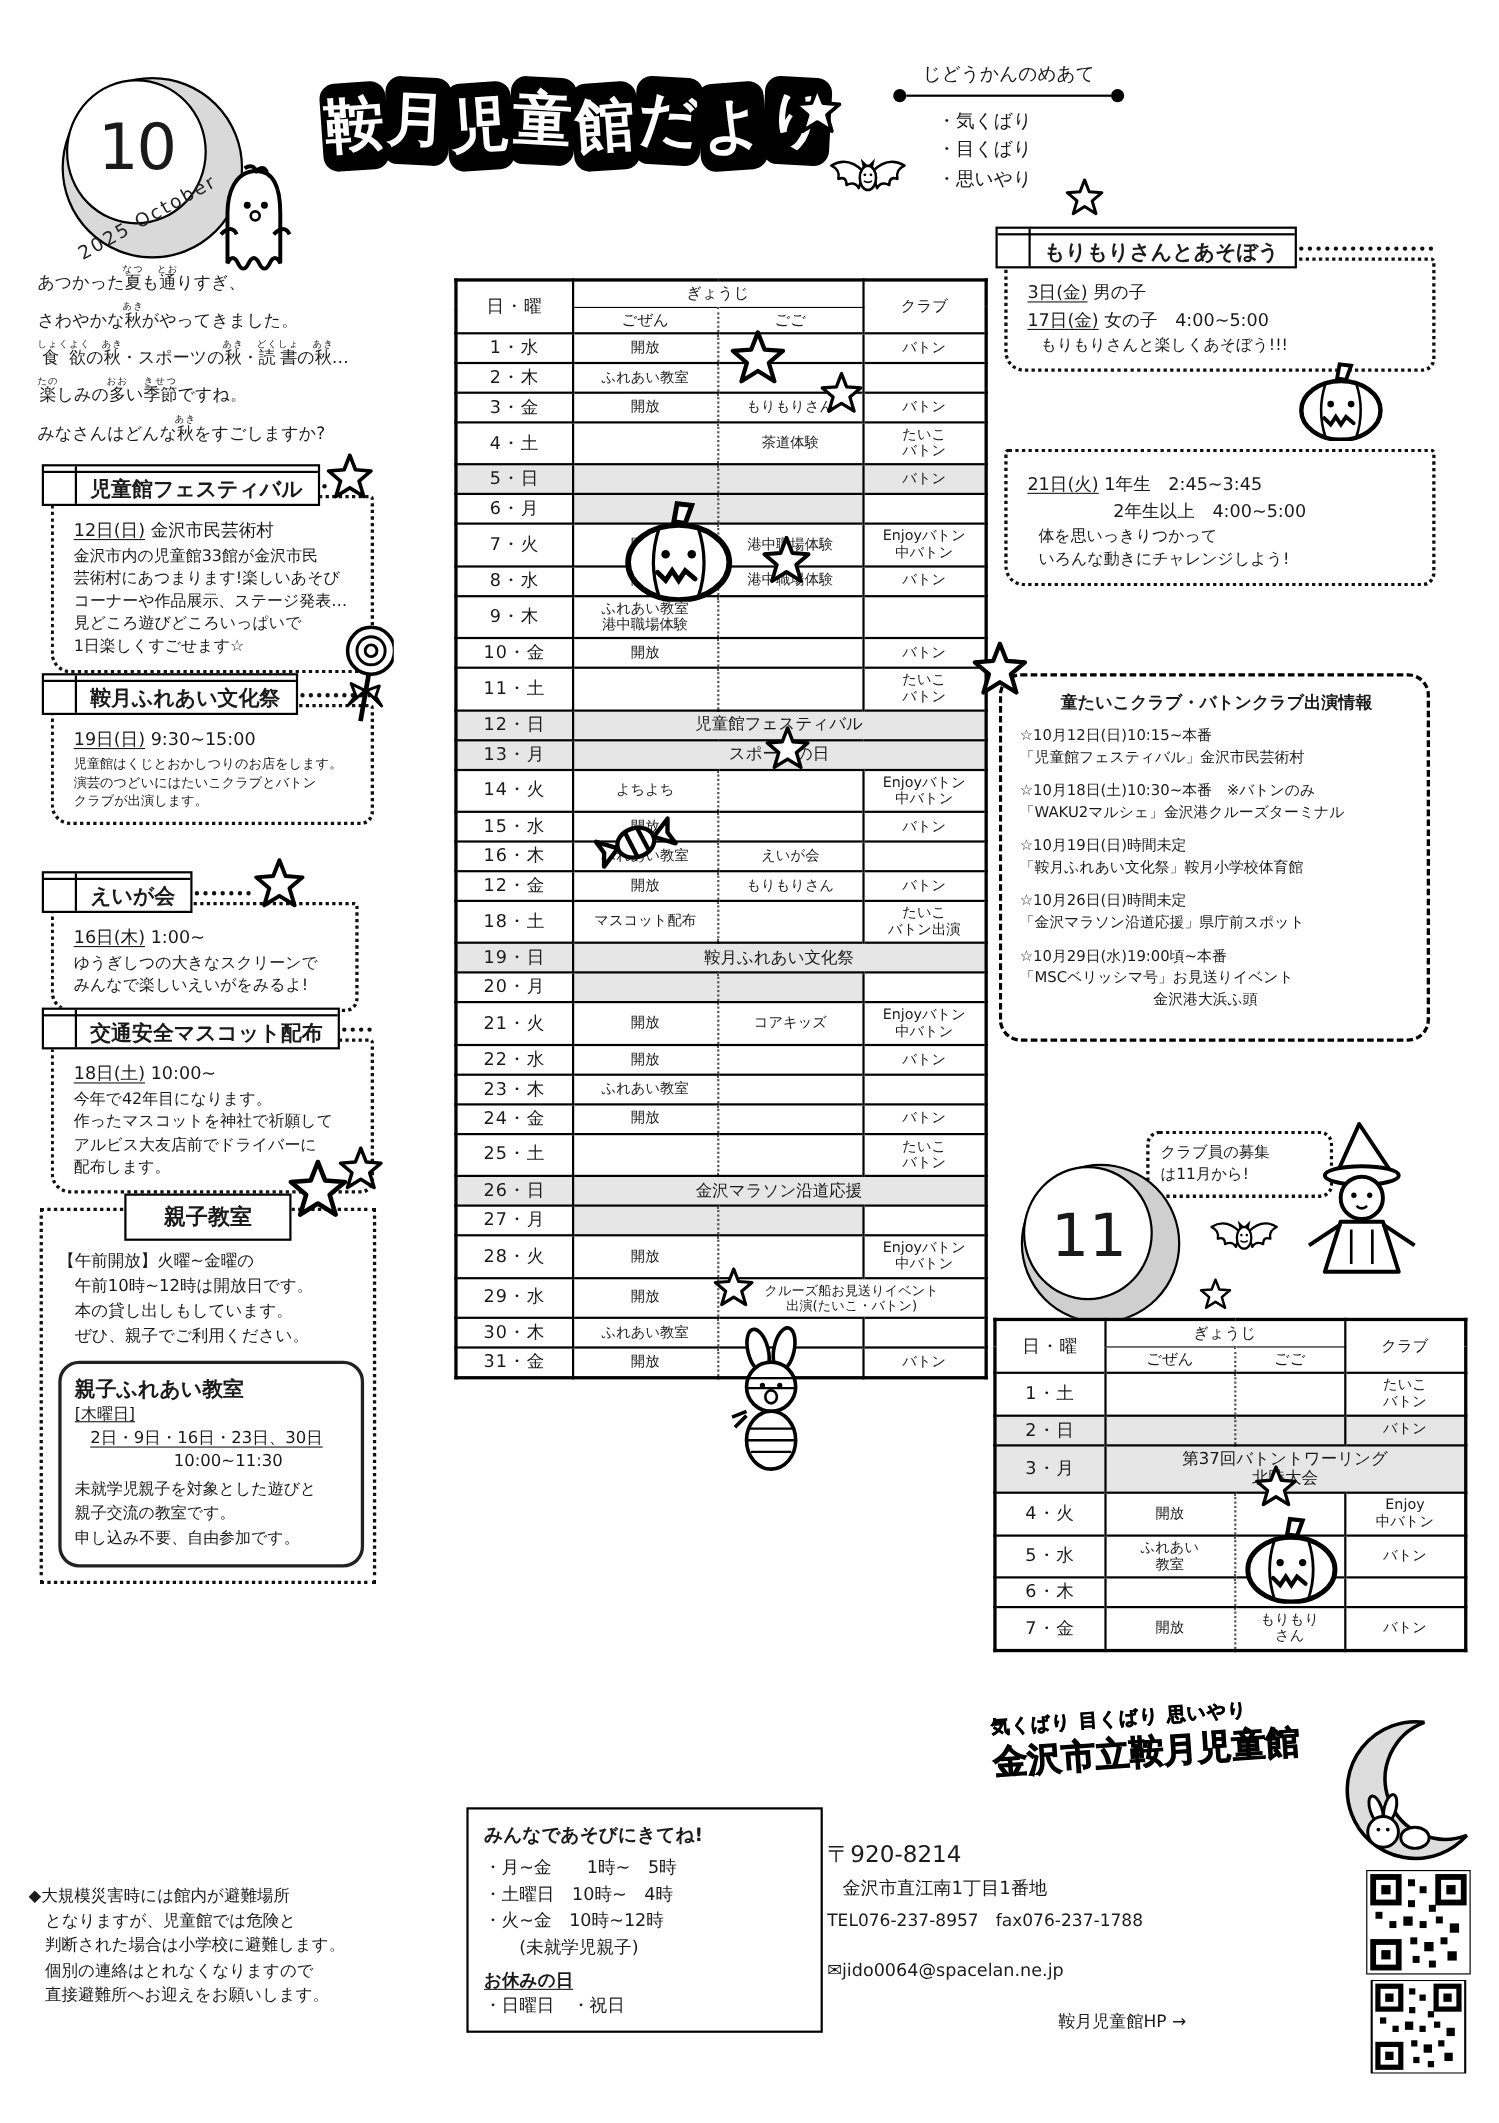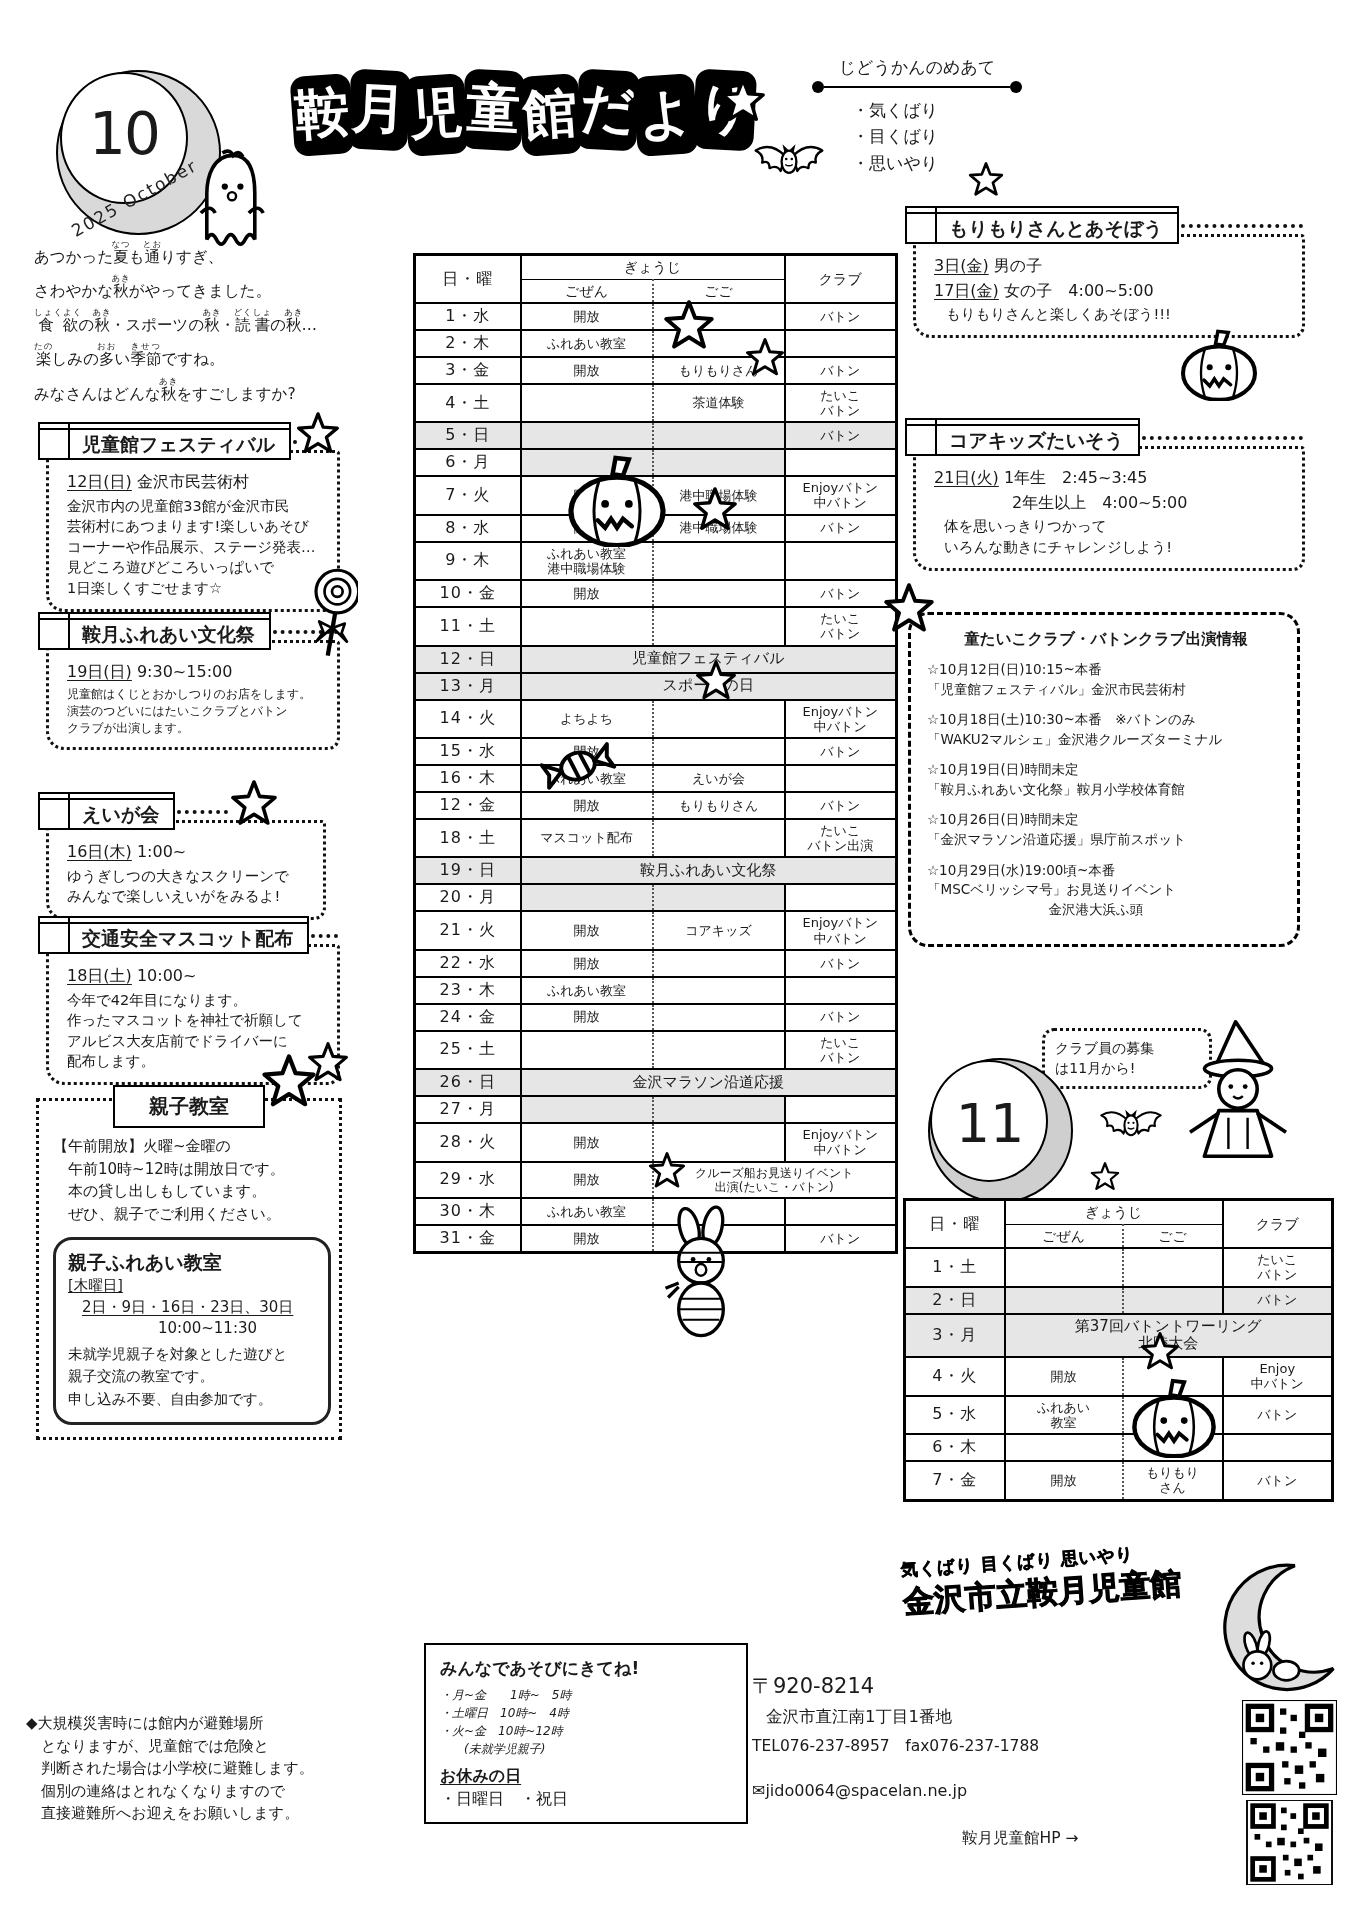--- a/index.html
+++ b/index.html
@@ -97,21 +97,21 @@
   .recruit{left:1042px;top:1028px;width:170px;border:3px dotted #111;border-radius:12px;
     padding:8px 10px;font-size:14px;line-height:1.4;background:#fff;}
   .moon11{left:928px;top:1058px;width:145px;height:145px;}
   .moon11 .outer{position:absolute;inset:0;border-radius:50%;background:#cfcfcf;border:2.5px solid #000;}
   .moon11 .inner{position:absolute;left:2px;top:2px;width:118px;height:122px;border-radius:50%;background:#fff;border:2.5px solid #000;}
   .moon11 .num{position:absolute;left:12px;top:34px;width:100px;text-align:center;font-size:54px;}
 
   
   .visit-box{left:424px;top:1643px;width:324px;border:2.5px solid #000;padding:12px 14px;}
   .visit-box .v-title{font-size:17px;font-weight:bold;margin-bottom:6px;}
-  .visit-box .li-line{font-size:12px;line-height:1.5;font-style:italic;}
+  .visit-box .li-line{font-size:16px;line-height:1.5;}
   .visit-box .v-closed-title{font-size:16px;font-weight:bold;text-decoration:underline;text-underline-offset:3px;margin-top:8px;}
   .visit-box .v-closed{font-size:16px;margin-top:2px;}
   .contact{left:752px;top:1672px;width:400px;}
   .contact .postal{font-size:21px;margin-bottom:6px;}
   .contact .addr{font-size:16.5px;margin-left:14px;margin-bottom:8px;}
   .contact .tel{font-size:15.5px;margin-bottom:24px;}
   .contact .mail{font-size:16px;}
   .hp-label{left:962px;top:1828px;font-size:15.5px;}
   .logo{left:902px;top:1548px;width:310px;transform:rotate(-4deg);}
   .logo .l1{font-size:17px;font-weight:900;letter-spacing:1px;-webkit-text-stroke:0.6px #000;}
@@ -634,24 +634,20 @@
       <div class="dline"><span class="udate" data-interactable="false">17日(金)</span>
         <span data-interactable="false">女の子　4:00~5:00</span></div>
       <div style="margin-left:12px" data-interactable="false">もりもりさんと楽しくあそぼう!!!</div>
       <svg class="svg-icon" style="right:40px;bottom:-66px;width:86px;height:72px" viewBox="0 0 72 62" data-interactable="false">
           <use href="#sym-pumpkin"></use>
         </svg>
     </div>
   </div>
 
   <div class="event-box" style="left:905px;top:418px;width:400px" data-interactable="false">
-    <div class="etitle-row">
-      <div class="etitle" data-interactable="false">コアキッズたいそう</div>
-      <div class="leader" data-interactable="false"></div>
-    </div>
     <div class="econtent" data-interactable="false">
       <div class="dline"><span class="udate" data-interactable="false">21日(火)</span>
         <span data-interactable="false">1年生　2:45~3:45</span></div>
       <div class="dline" style="margin-left:78px" data-interactable="false">2年生以上　4:00~5:00</div>
       <div style="margin-left:10px" data-interactable="false">
           <div class="li-line" data-interactable="false">体を思いっきりつかって</div>
           <div class="li-line" data-interactable="false">いろんな動きにチャレンジしよう!</div>
         </div>
     </div>
   </div>

